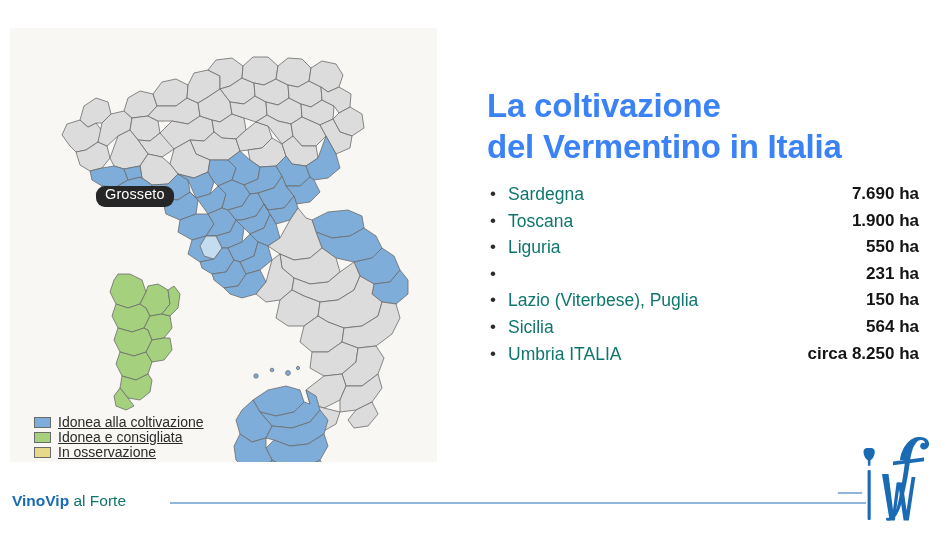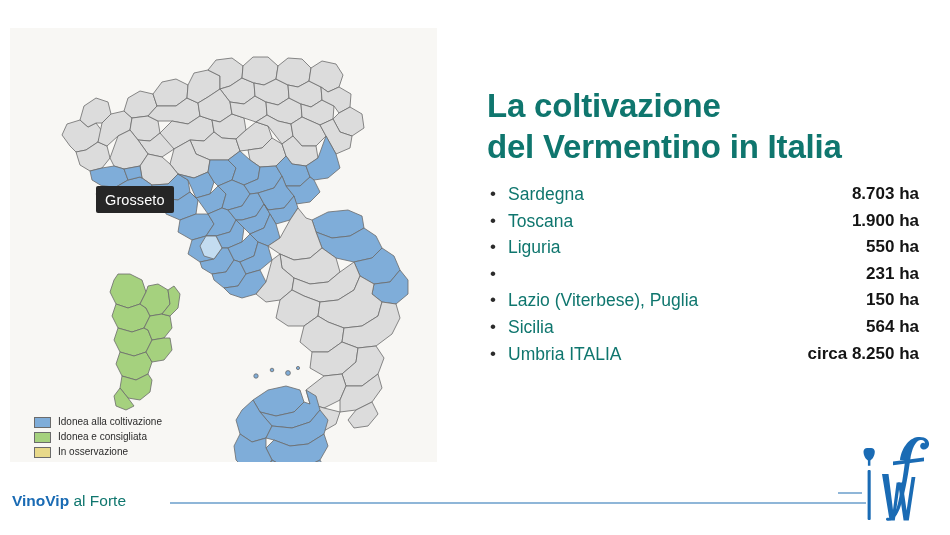--- a/index.html
+++ b/index.html
@@ -45,22 +45,22 @@
 
   
   #grosseto-callout {
     position: absolute;
     left: 86px;
     top: 158px;
     background: #262626;
     color: #ffffff;
     font-size: 14.5px;
     font-family: "Liberation Sans", sans-serif;
-    padding: 6px 9px 4px 9px;
-    border-radius: 2px;
+    padding: 0 9px 4px 9px;
+    border-radius: 9px;
     letter-spacing: 0.1px;
     line-height: 1.15;
     white-space: nowrap;
     z-index: 5;
   }
 
   
   #map-legend {
     position: absolute;
     left: 24px;
@@ -75,36 +75,37 @@
   }
   .legend-swatch {
     width: 17px;
     height: 11px;
     border: 1px solid #6b6b6b;
     box-sizing: border-box;
     margin-right: 7px;
     flex: none;
   }
   .legend-label {
-    font-size: 10px;
+    font-size: 14px;
     color: #2b2b2b;
     font-family: "Liberation Sans", sans-serif;
     white-space: nowrap;
     line-height: 1;
+    text-decoration: underline;
   }
 
   
   #slide-title {
     position: absolute;
     left: 487px;
     top: 64px;
     width: 440px;
     font-size: 33px;
     font-weight: bold;
-    color: #0f766e;
+    color: #3b82f6;
     line-height: 1.24;
     letter-spacing: -0.2px;
   }
   #slide-title .title-line {
     display: block;
     white-space: nowrap;
   }
 
   
   #region-list {
@@ -360,21 +361,21 @@
     <span class="title-line">del Vermentino in Italia</span>
   </h1>
 
   <div id="region-list">
 
     <div class="region-row">
       <span class="region-left">
         <span class="region-bullet">•</span>
         <span class="region-name">Sardegna</span>
       </span>
-      <span class="region-value">8.703 ha</span>
+      <span class="region-value">7.690 ha</span>
     </div>
 
     <div class="region-row">
       <span class="region-left">
         <span class="region-bullet">•</span>
         <span class="region-name">Toscana</span>
       </span>
       <span class="region-value">1.900 ha</span>
     </div>
 

